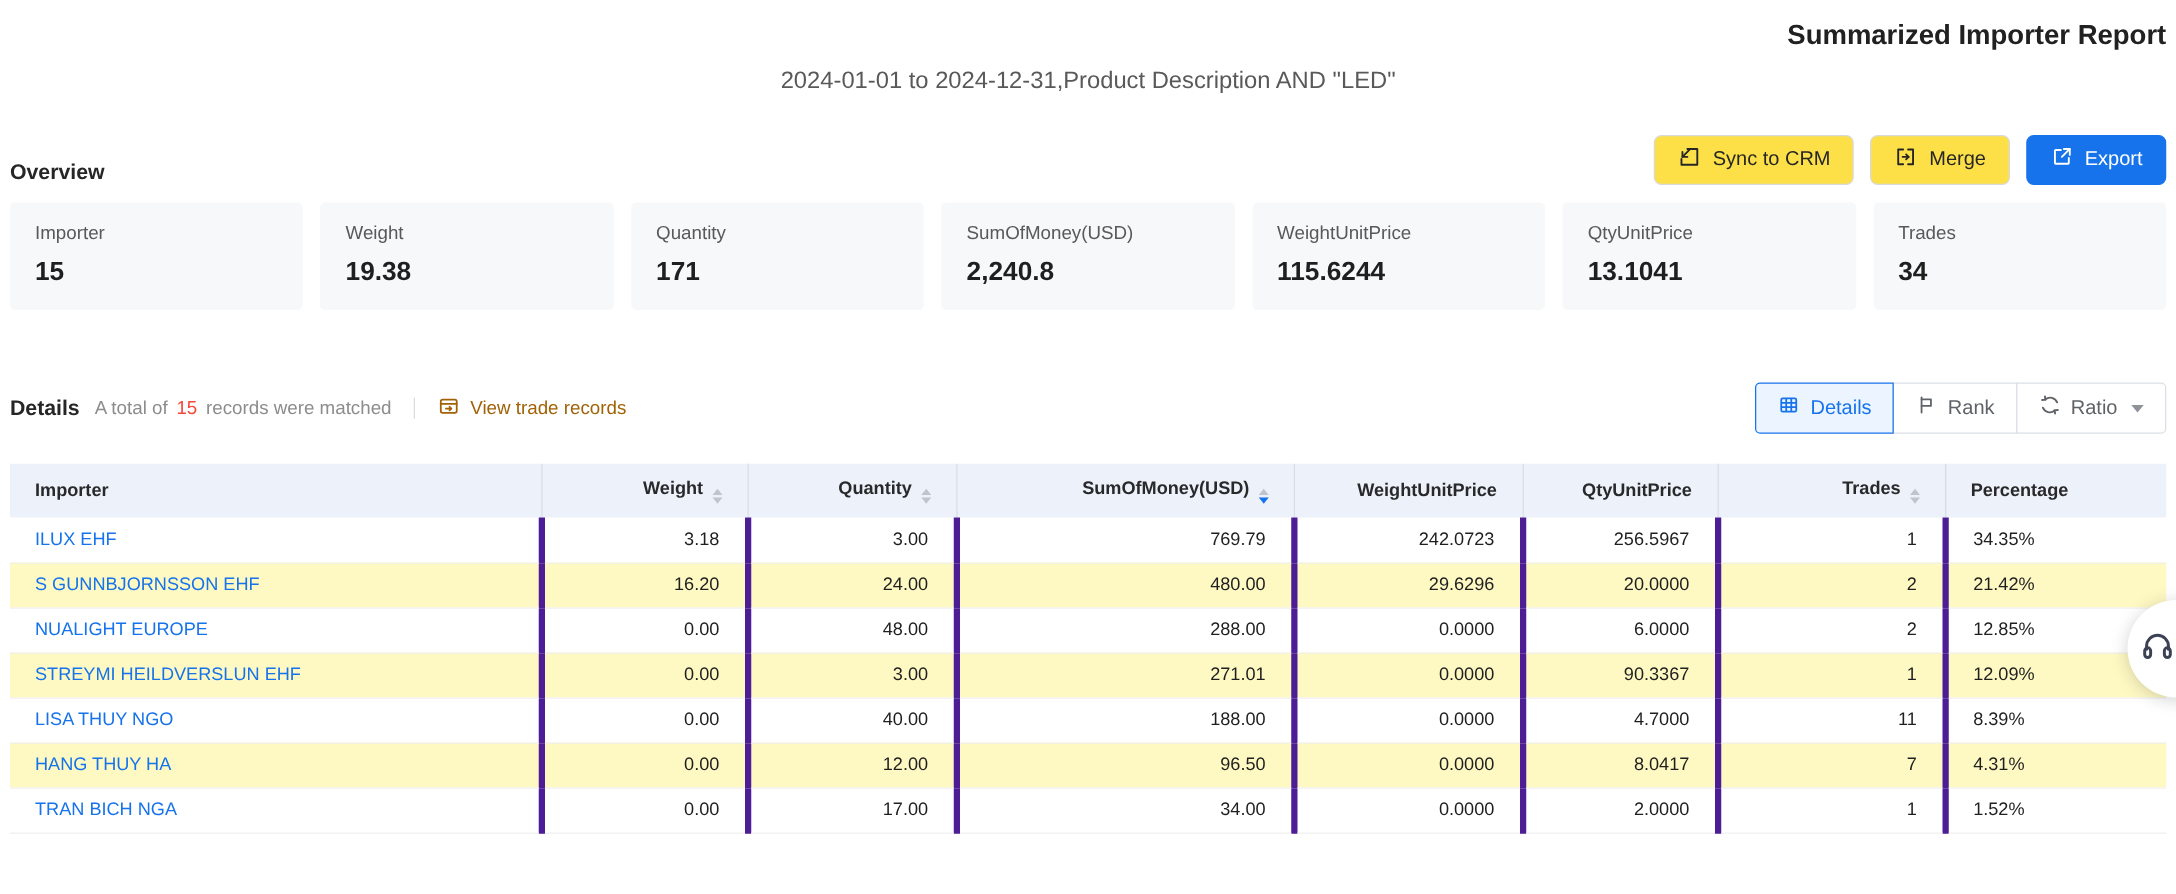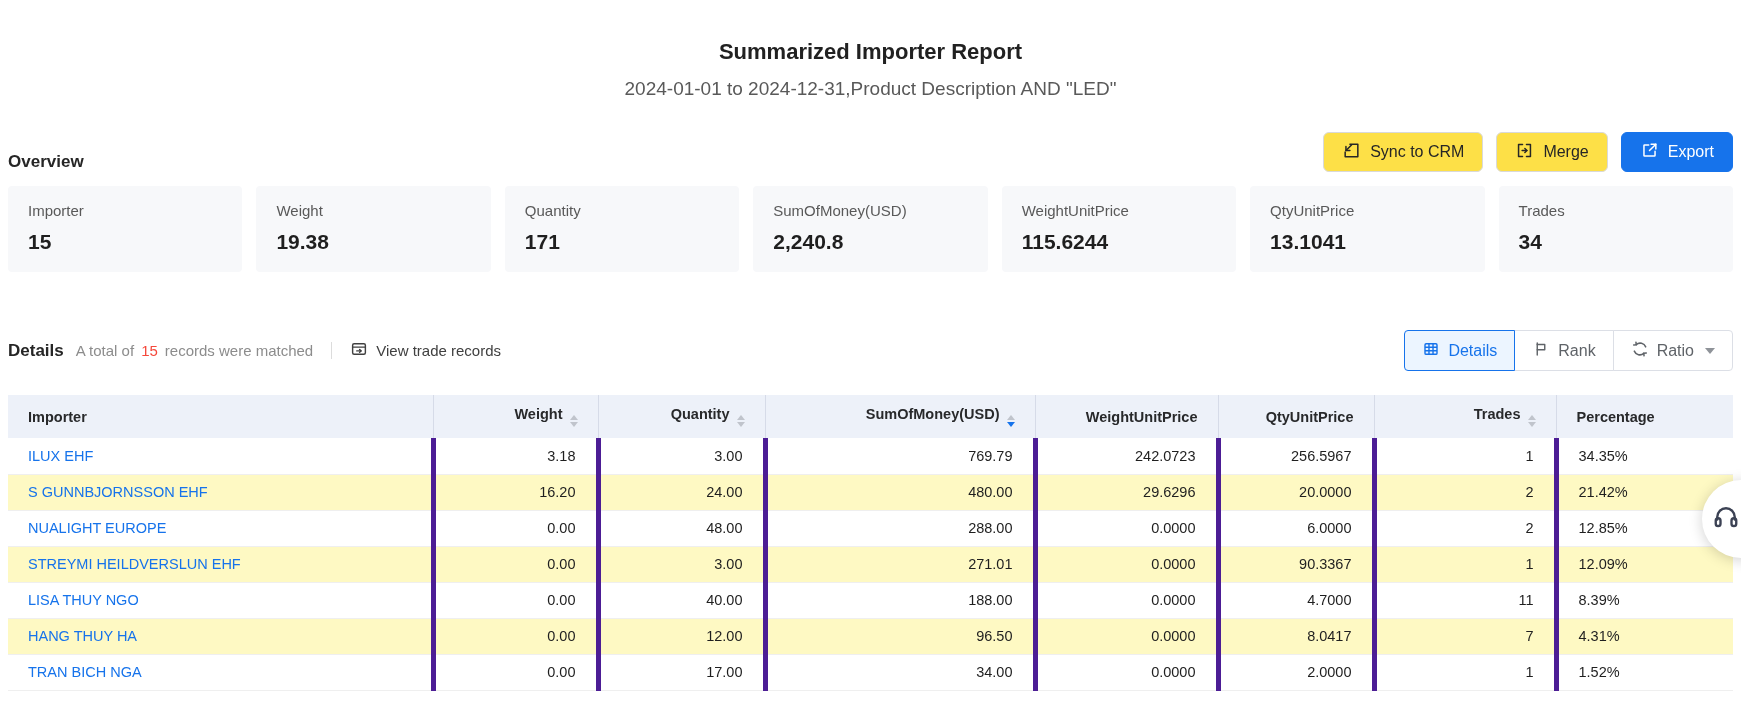--- a/index.html
+++ b/index.html
@@ -4,21 +4,21 @@
 <style>
   * { box-sizing: border-box; margin: 0; padding: 0; }
   html,body { background:#fff; }
   body {
     width:1741px; height:715px; overflow:hidden; position:relative;
     font-family:"Liberation Sans", sans-serif; color:#262626;
   }
   .page { padding:0 8px; }
 
   
-  .report-title { text-align:center; font-size:22px; font-weight:700; padding-top:15px; color:#212121;margin-top:24px; }
+  .report-title { text-align:right; font-size:22px; font-weight:700; padding-top:15px; color:#212121; }
   .report-subtitle { text-align:center; font-size:19px; color:#595959; margin-top:13px; }
 
   
   .overview-bar { display:flex; justify-content:space-between; align-items:flex-end; margin-top:32px; }
   .overview-title { font-size:17px; font-weight:700; }
   .btn-group { display:flex; gap:13px; }
   .btn {
     display:inline-flex; align-items:center; gap:9px; height:40px; padding:0 18px;
     border:1px solid #d9d9d9; border-radius:6px; background:#fde047;
     font-size:16px; color:#262626; cursor:pointer; font-family:inherit;
@@ -32,21 +32,21 @@
   .stat-label { font-size:15px; color:#595959; }
   .stat-value { font-size:21px; font-weight:700; margin-top:11px; color:#1f1f1f; }
 
   
   .details-bar { display:flex; justify-content:space-between; align-items:center; margin-top:58px; }
   .details-left { display:flex; align-items:center; }
   .details-title { font-size:17px; font-weight:700; margin-right:12px; }
   .match-text { font-size:15px; color:#8c8c8c; }
   .match-count { color:#f5483b; padding:0 7px; }
   .vert-divider { width:1px; height:17px; background:#dcdcdc; margin:0 18px; }
-  .link { display:inline-flex; align-items:center; gap:8px; color:#404040; font-size:15px; cursor:pointer; }
+  .link { display:inline-flex; align-items:center; gap:8px; color:#a16207; font-size:15px; cursor:pointer; }
   .link svg { width:18px; height:18px; }
 
   .seg-group { display:flex; }
   .seg-btn {
     display:inline-flex; align-items:center; gap:8px; height:41px; padding:0 17px;
     background:#fff; border:1px solid #dcdfe6; font-size:16px; color:#5f6368;
     cursor:pointer; margin-left:-1px; font-family:inherit;
   }
   .seg-btn:first-child { border-radius:4px 0 0 4px; margin-left:0; }
   .seg-btn:last-child { border-radius:0 4px 4px 0; }

